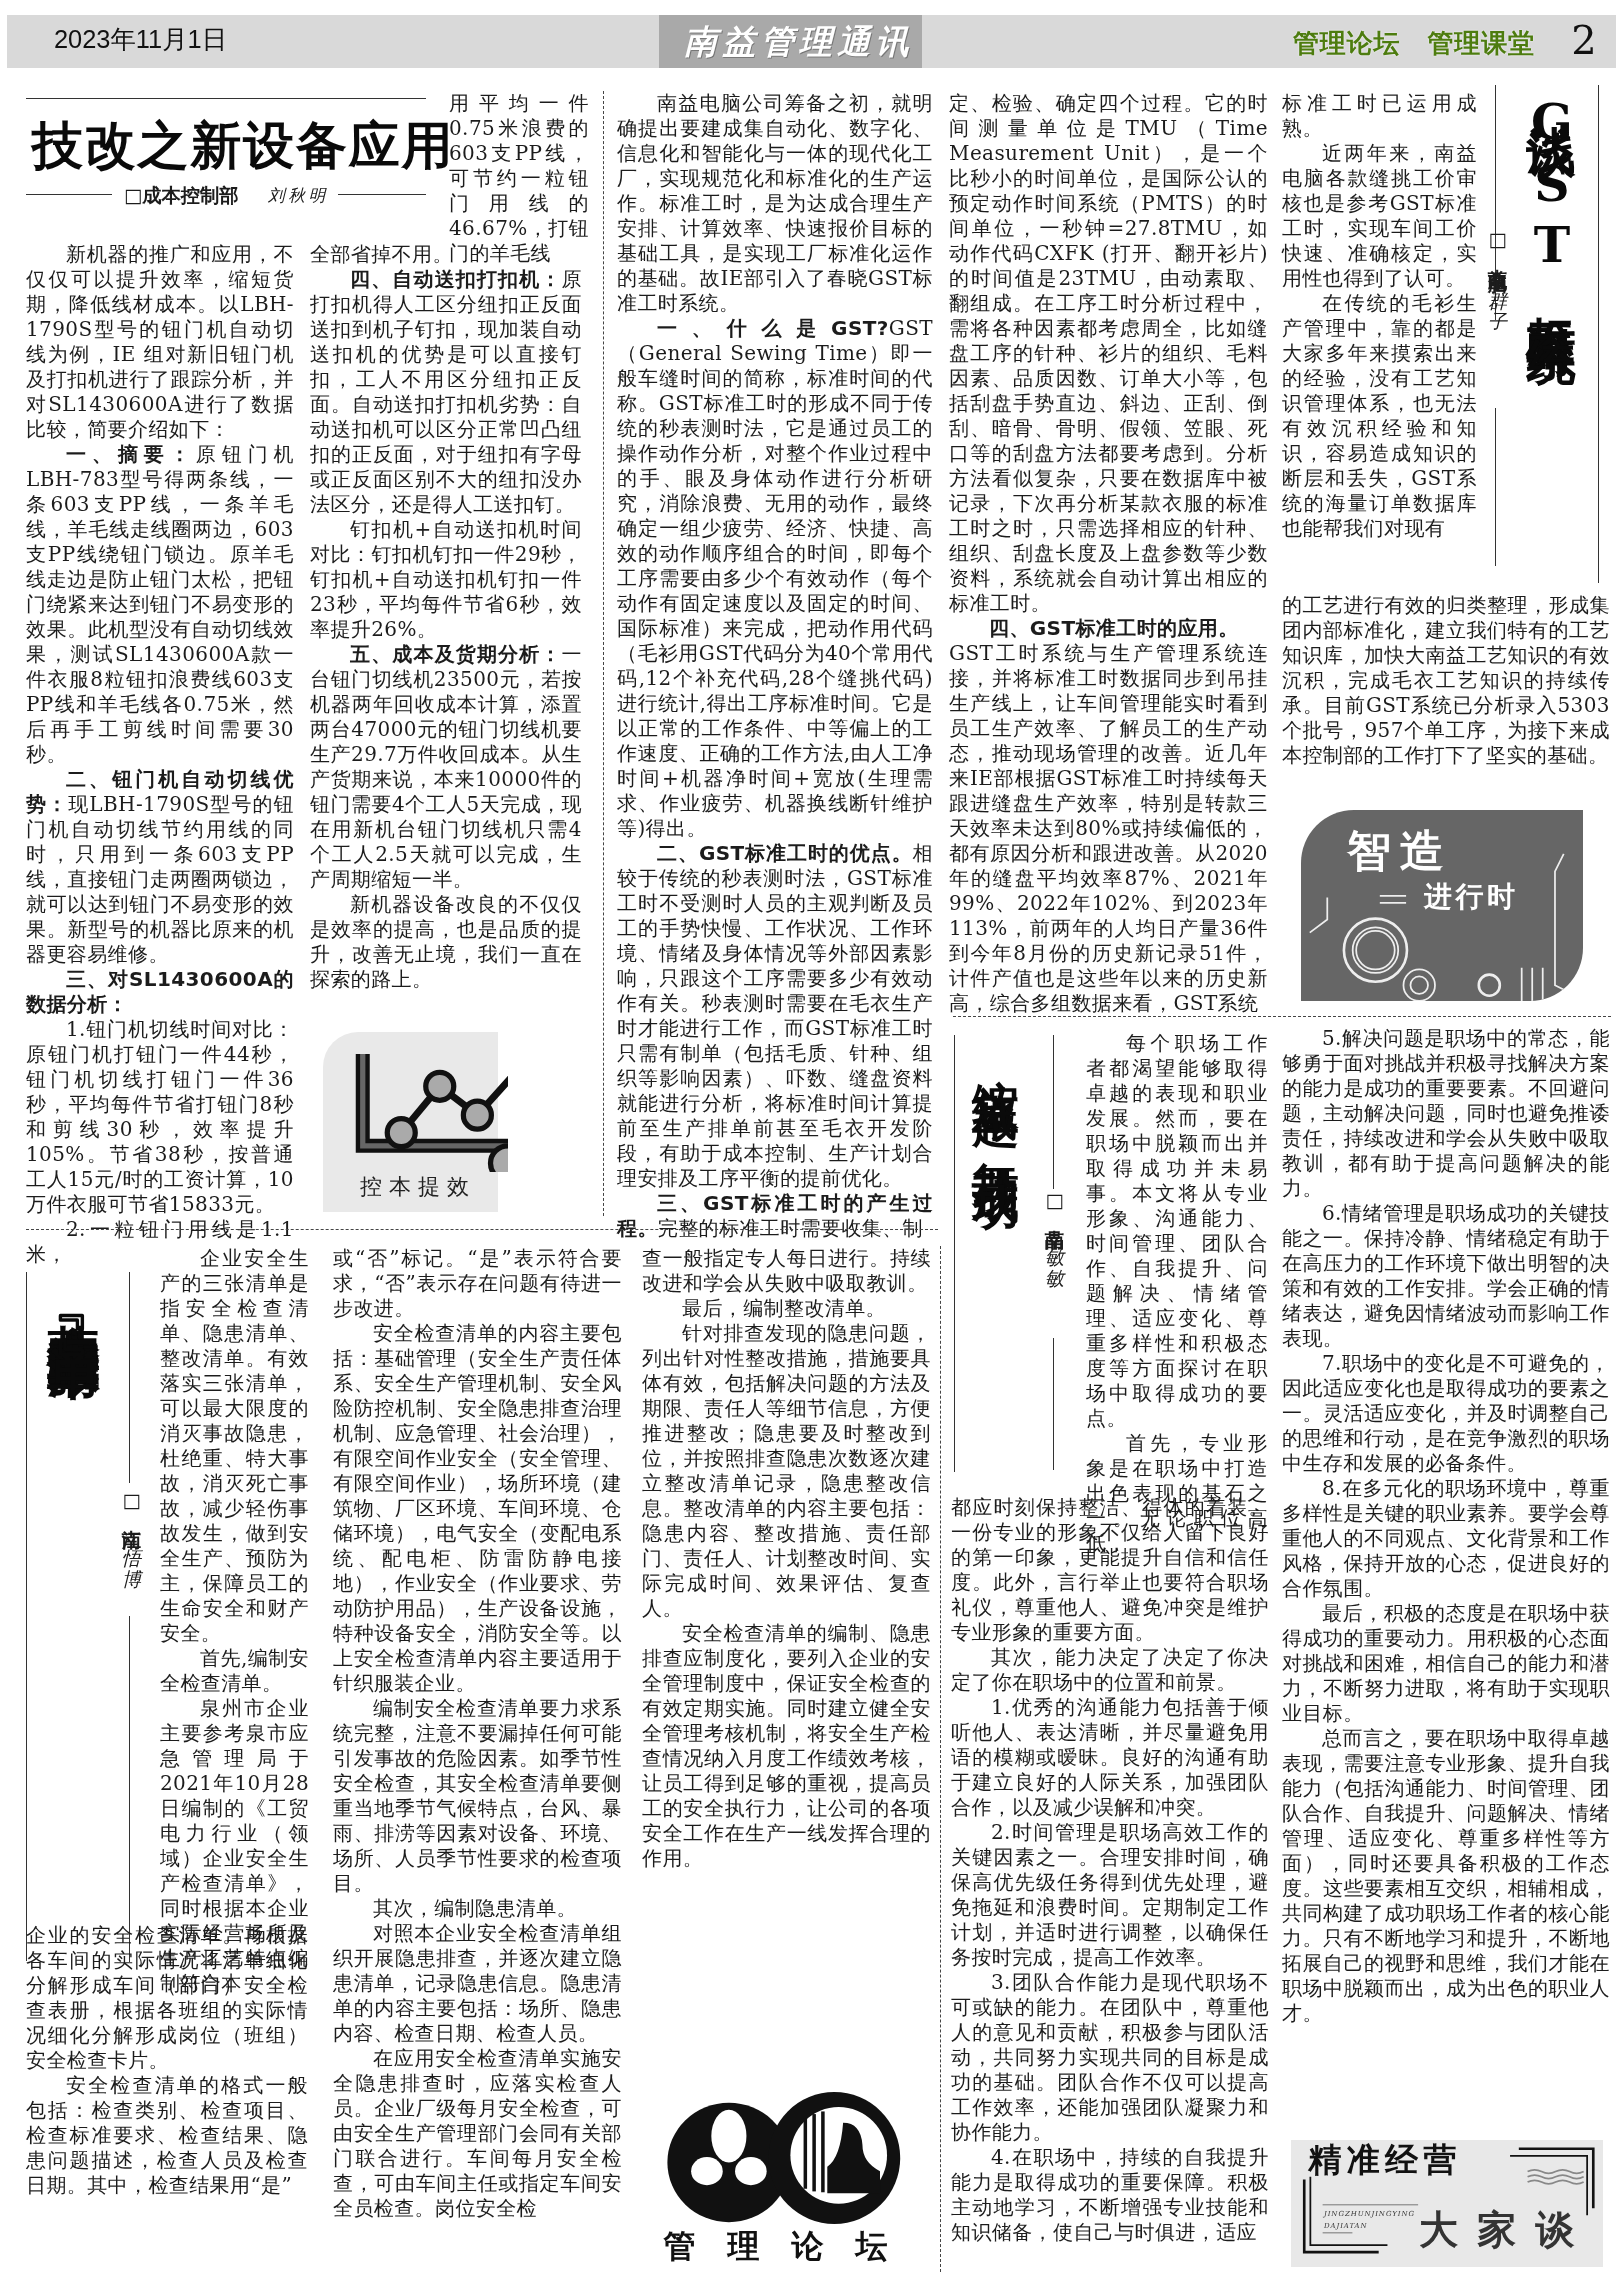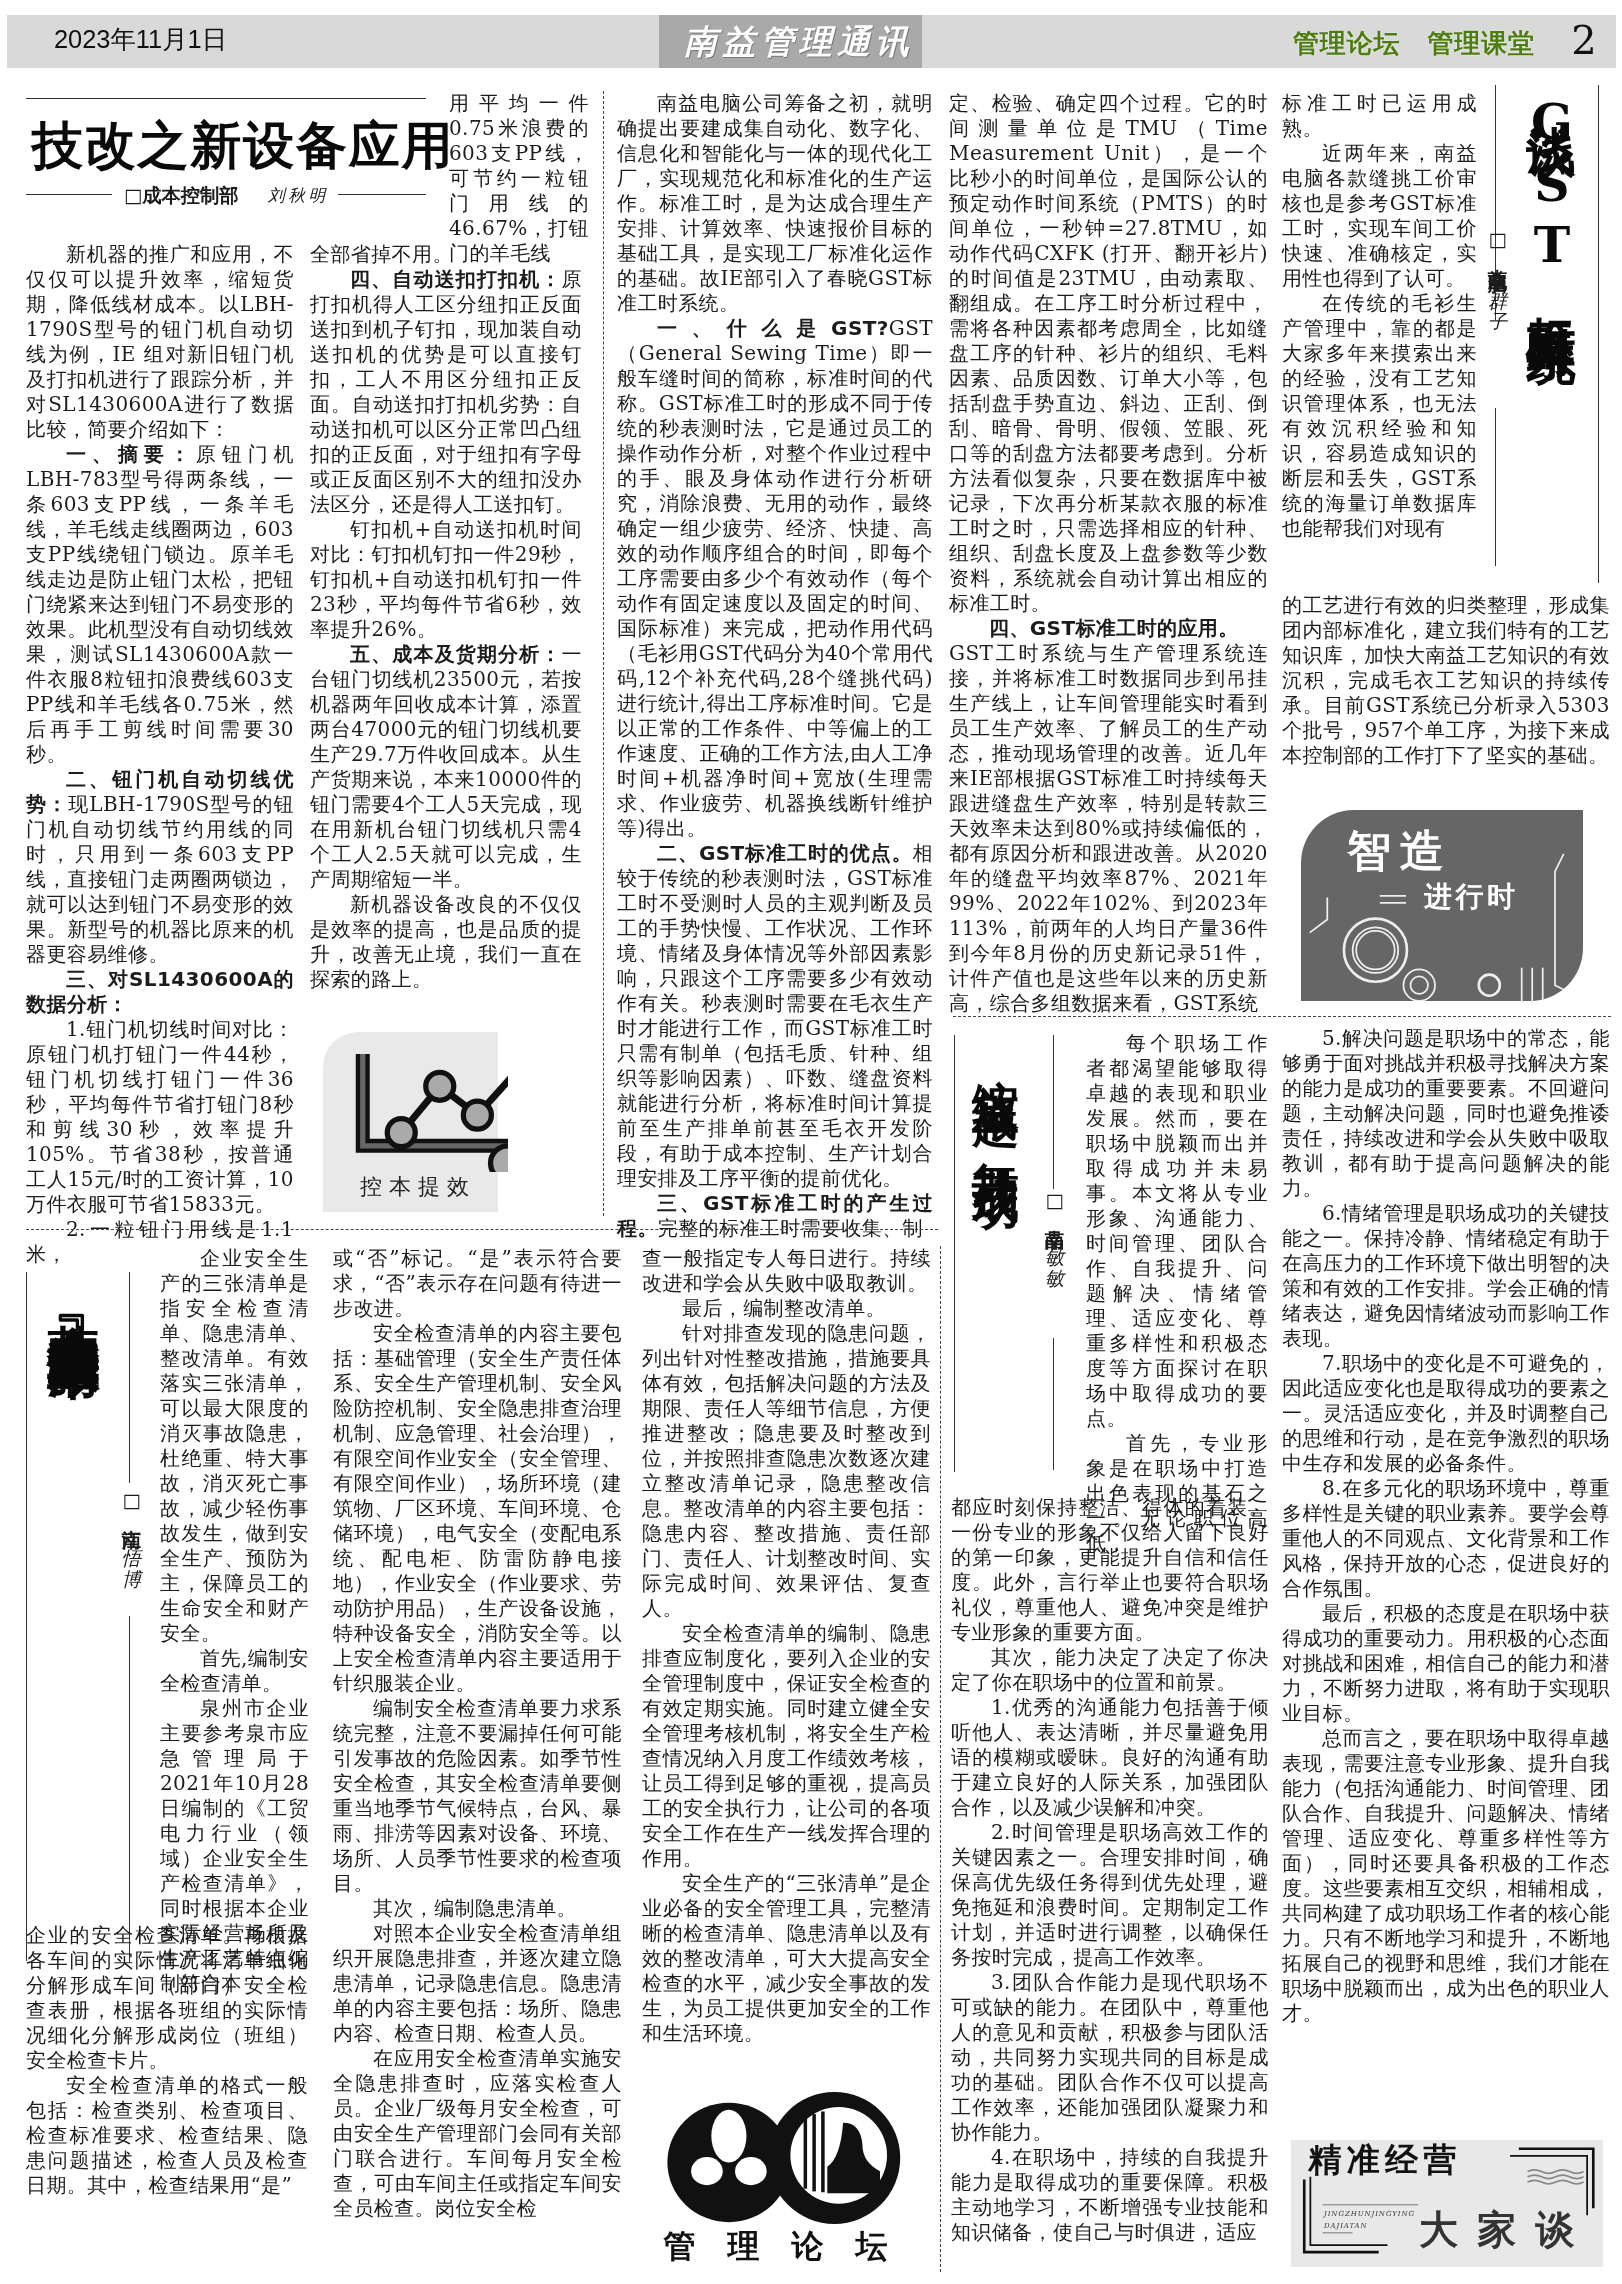--- a/index.html
+++ b/index.html
@@ -215,21 +215,20 @@
   <p>其次，编制隐患清单。</p>
   <p>对照本企业安全检查清单组织开展隐患排查，并逐次建立隐患清单，记录隐患信息。隐患清单的内容主要包括：场所、隐患内容、检查日期、检查人员。</p>
   <p>在应用安全检查清单实施安全隐患排查时，应落实检查人员。企业厂级每月安全检查，可由安全生产管理部门会同有关部门联合进行。车间每月安全检查，可由车间主任或指定车间安全员检查。岗位安全检</p>
 </div>
 
 <div class="col" style="left:642px;top:1246px;width:289px;">
   <p class="noindent">查一般指定专人每日进行。持续改进和学会从失败中吸取教训。</p>
   <p>最后，编制整改清单。</p>
   <p>针对排查发现的隐患问题，列出针对性整改措施，措施要具体有效，包括解决问题的方法及期限、责任人等细节信息，方便推进整改；隐患要及时整改到位，并按照排查隐患次数逐次建立整改清单记录，隐患整改信息。整改清单的内容主要包括：隐患内容、整改措施、责任部门、责任人、计划整改时间、实际完成时间、效果评估、复查人。</p>
   <p>安全检查清单的编制、隐患排查应制度化，要列入企业的安全管理制度中，保证安全检查的有效定期实施。同时建立健全安全管理考核机制，将安全生产检查情况纳入月度工作绩效考核，让员工得到足够的重视，提高员工的安全执行力，让公司的各项安全工作在生产一线发挥合理的作用。</p>
-  <p>安全生产的“三张清单”是企业必备的安全管理工具，完整清晰的检查清单、隐患清单以及有效的整改清单，可大大提高安全检查的水平，减少安全事故的发生，为员工提供更加安全的工作和生活环境。</p>
 </div>
 
 <div class="badge-img" style="left:653px;top:2092px;width:246px;height:184px;">
   <svg width="246" height="132" viewBox="0 0 280 150">
     <ellipse cx="75" cy="80" rx="70" ry="68" fill="#111"></ellipse>
     <ellipse cx="75" cy="50" rx="20" ry="30" fill="#fff"></ellipse>
     <ellipse cx="50" cy="90" rx="18" ry="16" fill="#fff"></ellipse>
     <ellipse cx="100" cy="90" rx="18" ry="16" fill="#fff"></ellipse>
     <circle cx="195" cy="75" r="75" fill="#111"></circle>
     <circle cx="200" cy="72" r="55" fill="#fff"></circle>

